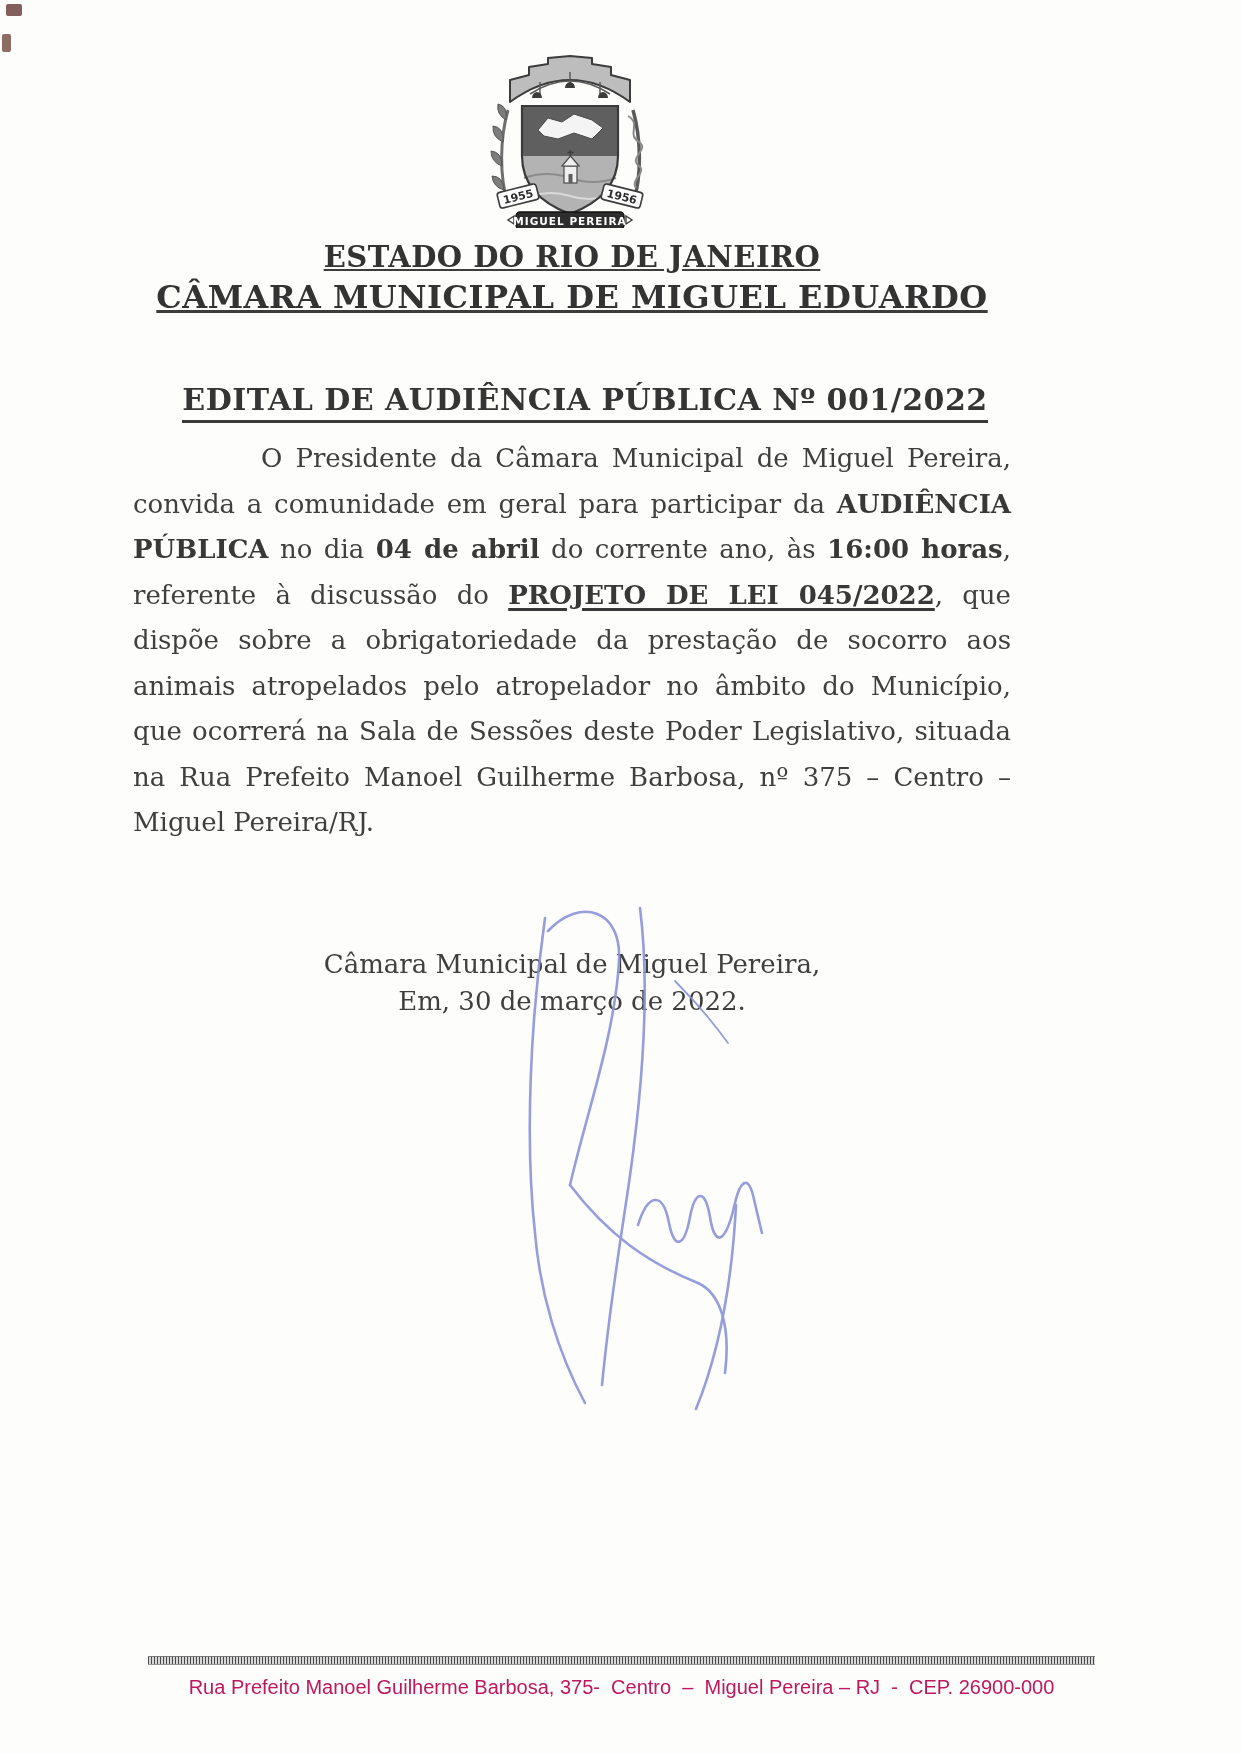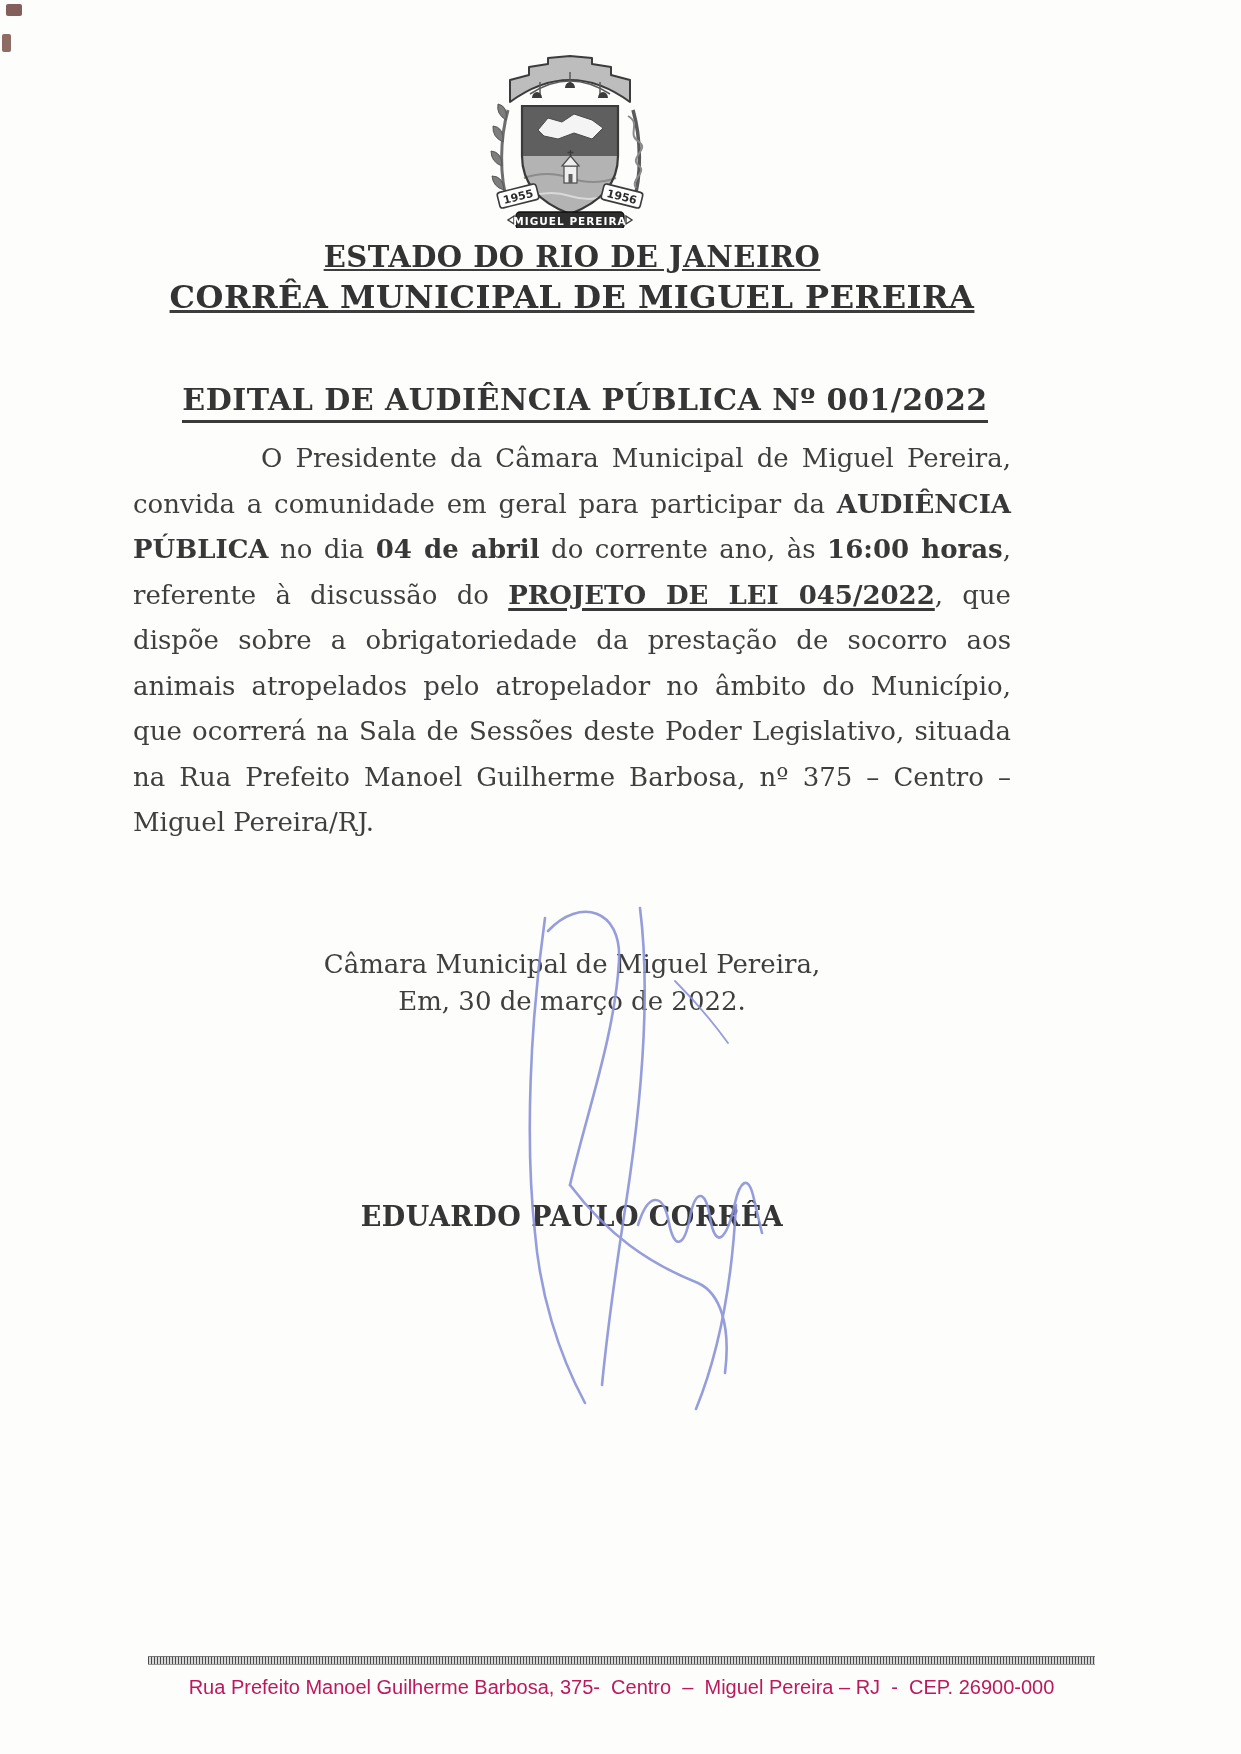--- a/index.html
+++ b/index.html
@@ -124,21 +124,21 @@
     <g>
       <path d="M44,178 l-6,4 6,4 z" fill="#fff" stroke="#3c3c3c" stroke-width="1.4"></path>
       <path d="M156,178 l6,4 -6,4 z" fill="#fff" stroke="#3c3c3c" stroke-width="1.4"></path>
       <rect x="46" y="174" width="108" height="17" rx="4" fill="#2e2e2e" stroke="#111" stroke-width="1.4"></rect>
       <text x="100" y="186.5" text-anchor="middle" font-family="DejaVu Sans, sans-serif" font-size="10.5" font-weight="bold" letter-spacing="1" fill="#ffffff">MIGUEL PEREIRA</text>
     </g>
   </svg>
 
   <div class="header">
     <div class="state">ESTADO DO RIO DE JANEIRO</div>
-    <div class="chamber">CORRÊA MUNICIPAL DE MIGUEL PEREIRA</div>
+    <div class="chamber">CÂMARA MUNICIPAL DE MIGUEL EDUARDO</div>
   </div>
 
   <div class="title-wrap">
     <span class="doc-title">EDITAL DE AUDIÊNCIA PÚBLICA Nº 001/2022</span>
   </div>
 
   <p class="body-text"><span>O Presidente da Câmara Municipal de Miguel Pereira, convida a comunidade em geral para participar da </span><span class="b">AUDIÊNCIA PÚBLICA</span><span> no dia </span><span class="b">04 de abril</span><span> do corrente ano, às </span><span class="b">16:00 horas</span><span>, referente à discussão do </span><span class="bu">PROJETO DE LEI 045/2022</span><span>, que dispõe sobre a obrigatoriedade da prestação de socorro aos animais atropelados pelo atropelador no âmbito do Município, que ocorrerá na Sala de Sessões deste Poder Legislativo, situada na Rua Prefeito Manoel Guilherme Barbosa, nº 375 – Centro – Miguel Pereira/RJ.</span></p>
 
   <div class="dateline">
     <div>Câmara Municipal de Miguel Pereira,</div>
@@ -151,19 +151,18 @@
       <path d="M58,28 C90,-6 132,6 129,58 C125,132 96,212 80,282"></path>
       <path d="M150,5 C161,92 151,202 136,300 C128,352 118,420 112,482"></path>
       <path d="M185,78 C205,98 222,118 238,140" stroke-width="1.8"></path>
       <path d="M80,282 C118,332 158,360 208,380 C230,390 241,422 235,470"></path>
       <path d="M148,322 C158,290 173,288 179,320 C184,346 194,346 200,314 C205,288 215,284 220,314 C225,346 236,340 245,300 C250,278 258,272 263,292 C266,305 269,318 272,330"></path>
       <path d="M246,302 C242,380 228,452 206,506"></path>
     </g>
   </svg>
 
   <div class="signer">
-    <div class="name">EDUARDO PAULO CORRÊA</div>
   </div>
 
   <div class="footer-rule"></div>
   <div class="footer-address">Rua Prefeito Manoel Guilherme Barbosa, 375-  Centro  –  Miguel Pereira – RJ  -  CEP. 26900-000</div>
 
 </div>
 
 </body></html>

